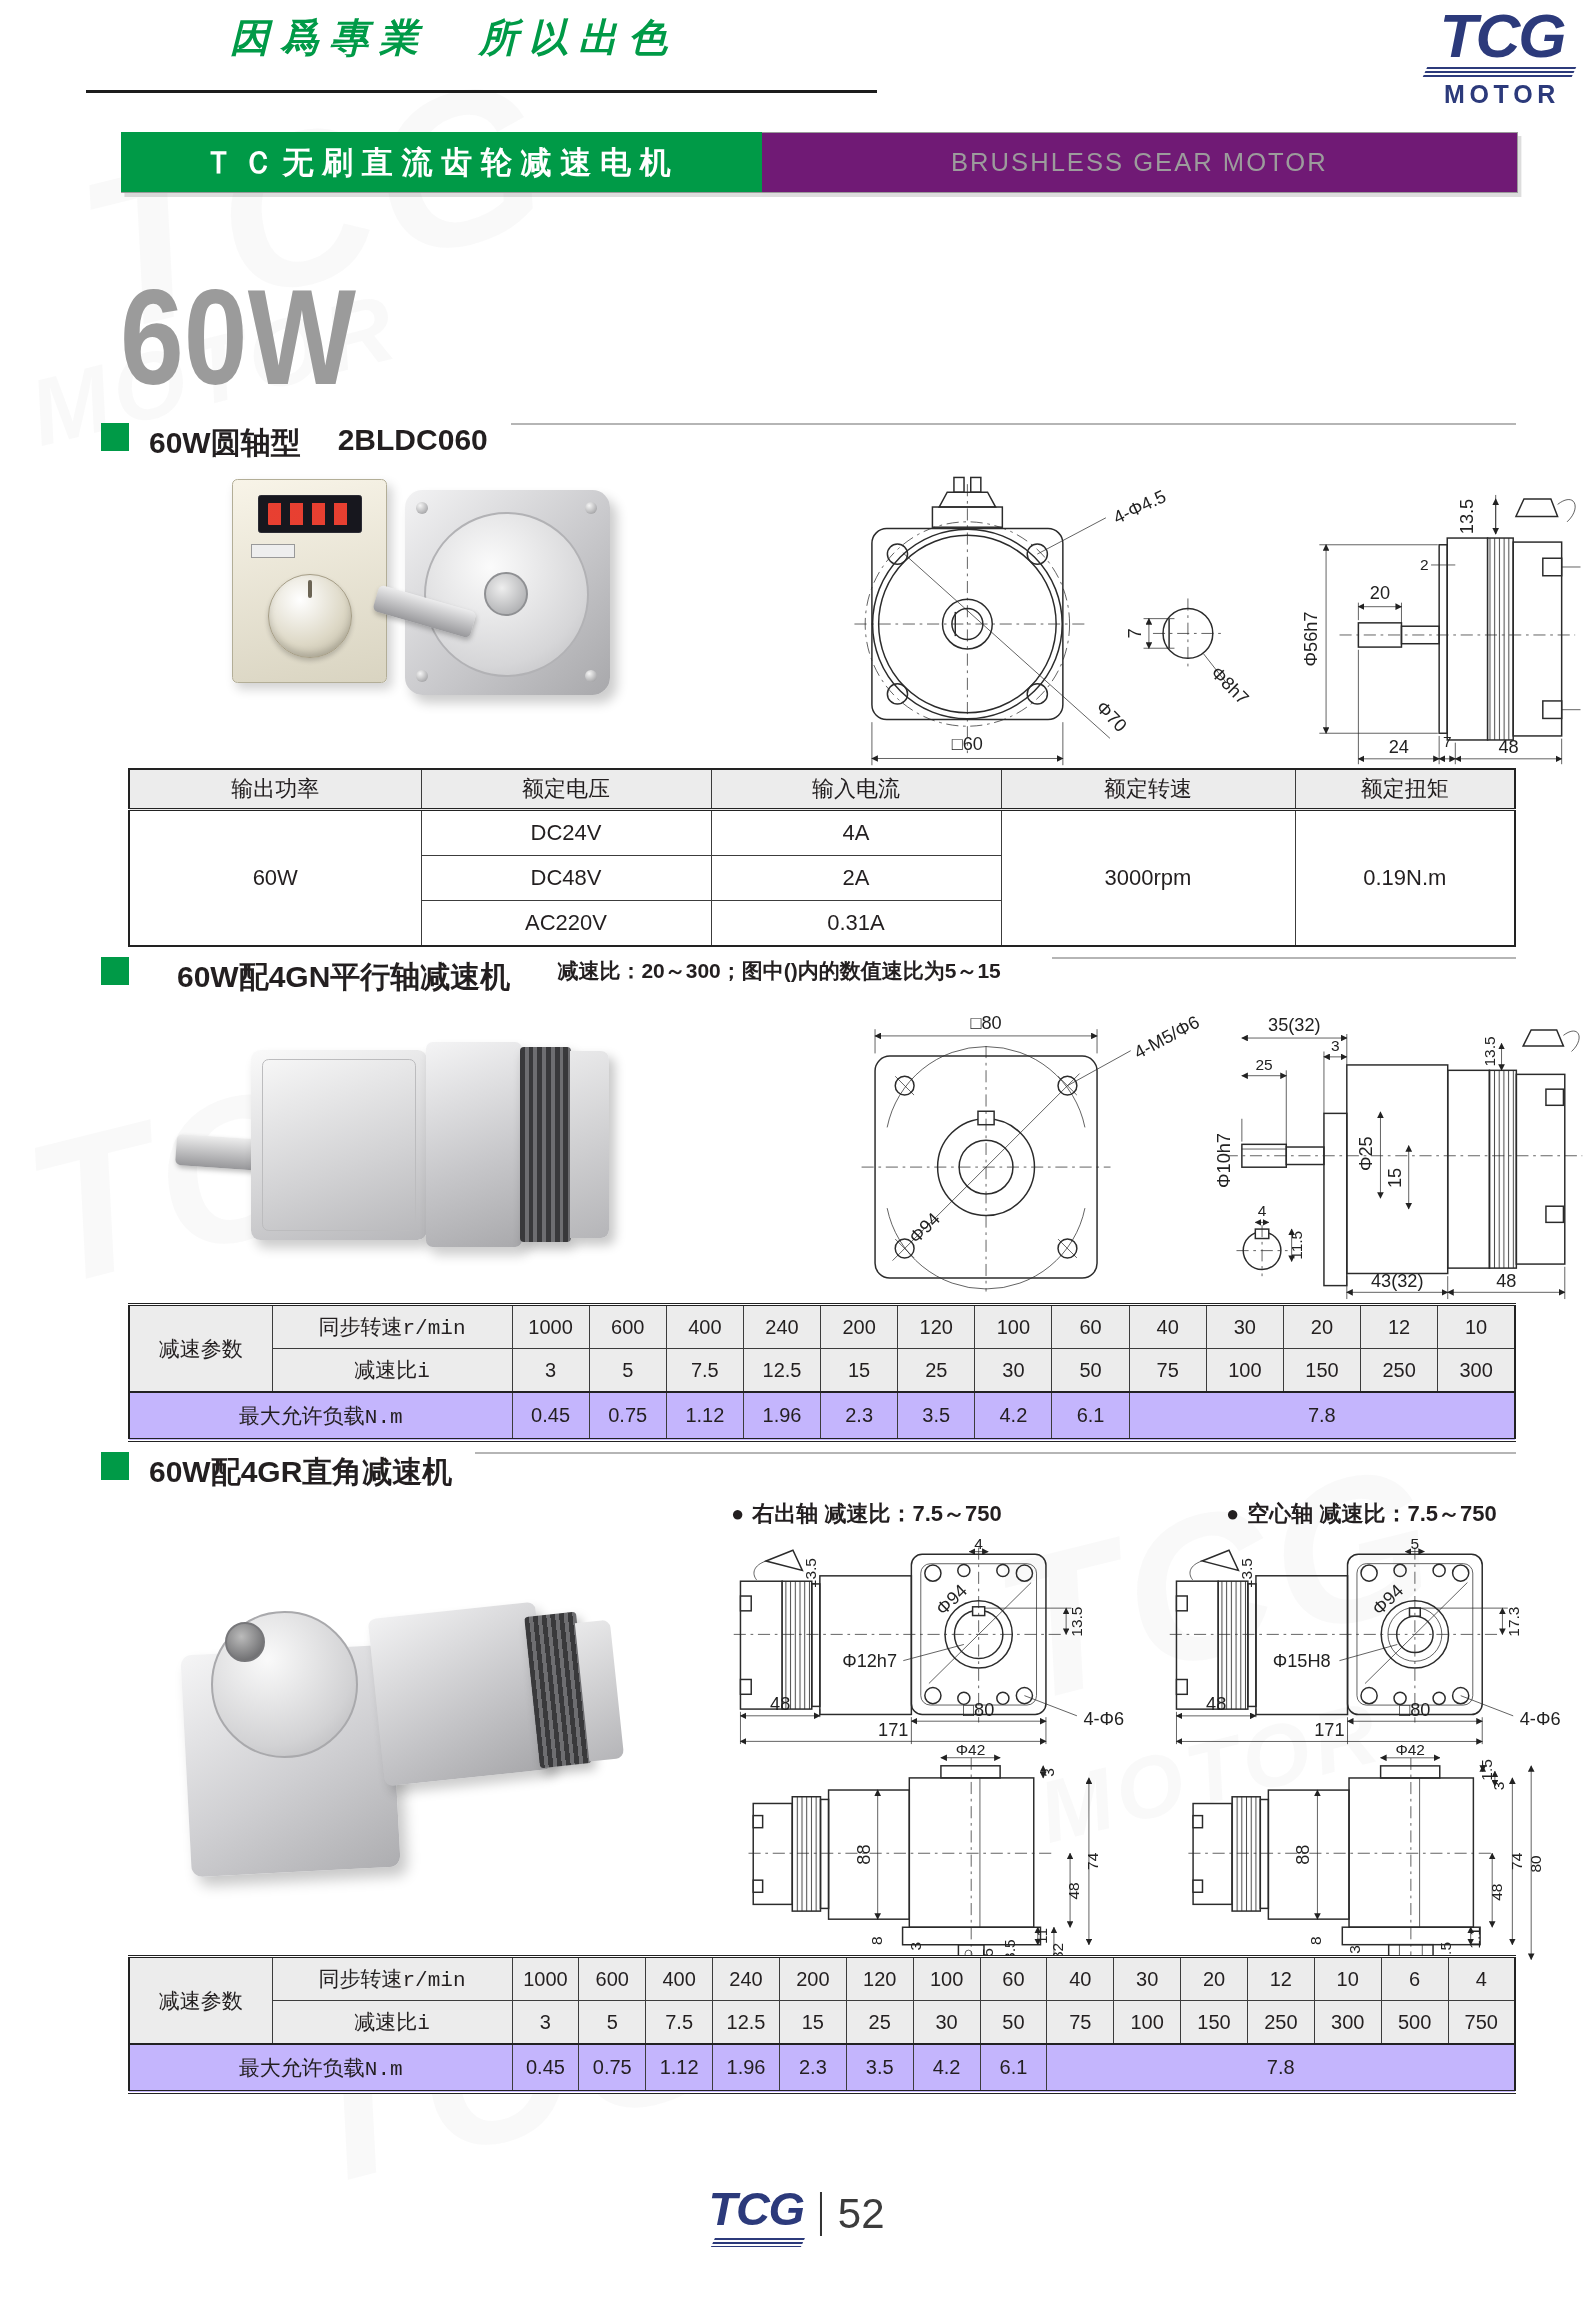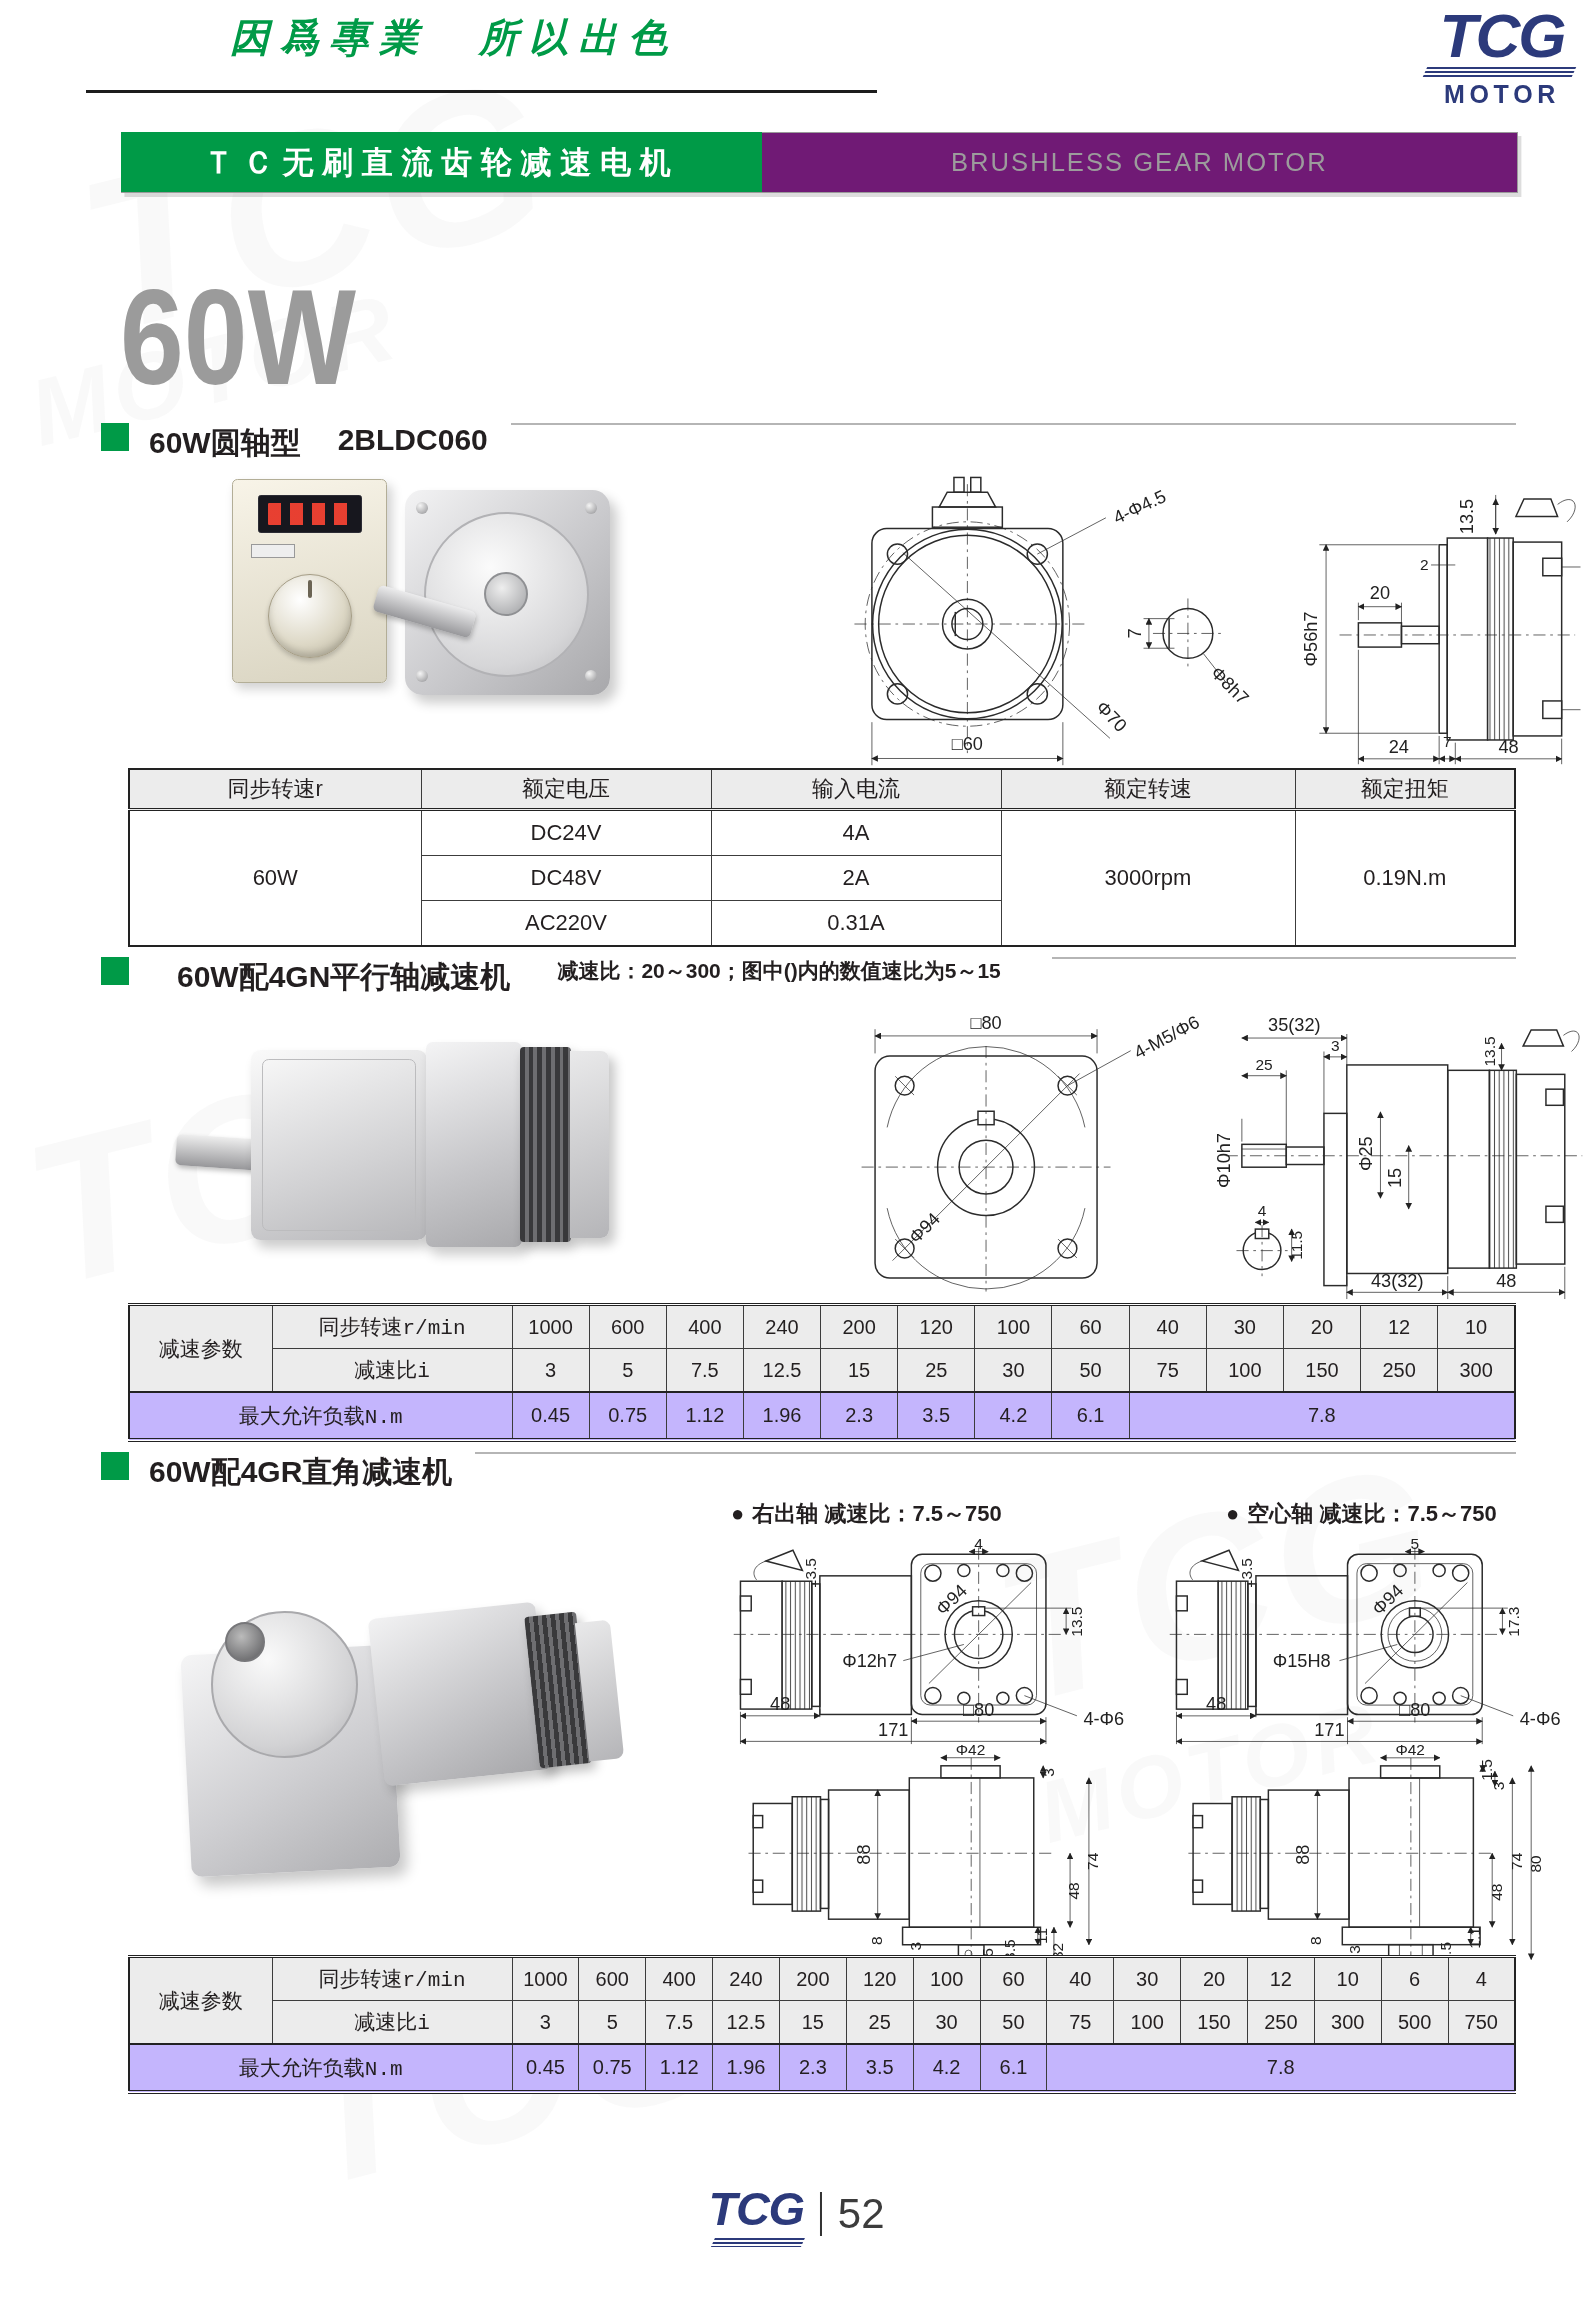--- a/index.html
+++ b/index.html
@@ -263,21 +263,21 @@
 <table class="spec">
   <colgroup>
       <col style="width:292px">
       <col style="width:290px">
       <col style="width:290px">
       <col style="width:294px">
       <col>
     </colgroup>
   <thead>
     <tr>
-      <th>同步转速r</th>
+      <th>输出功率</th>
       <th>额定电压</th>
       <th>输入电流</th>
       <th>额定转速</th>
       <th>额定扭矩</th>
     </tr>
   </thead>
   <tbody>
     <tr>
       <td rowspan="3">60W</td>
       <td>DC24V</td>

